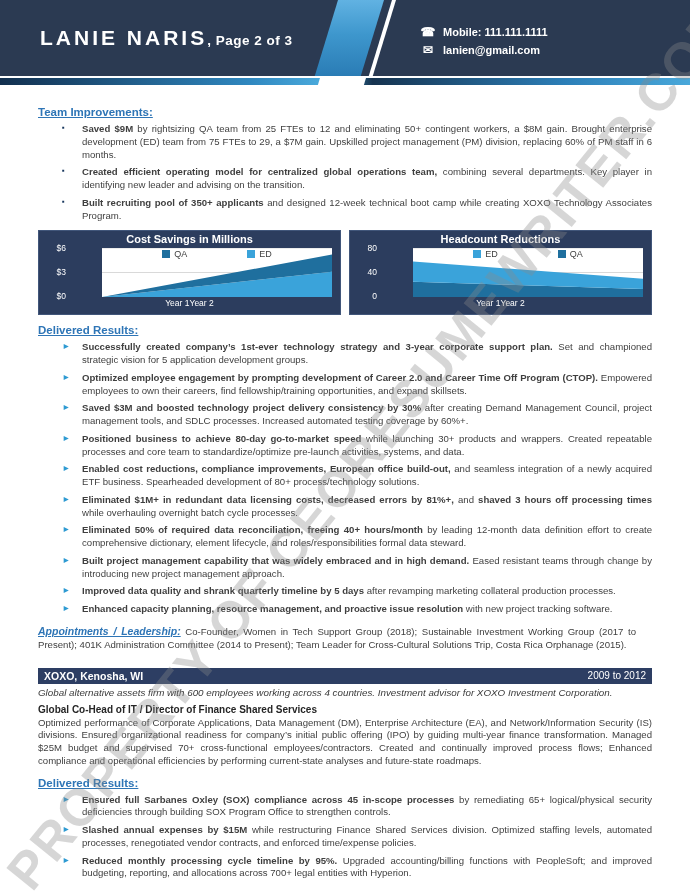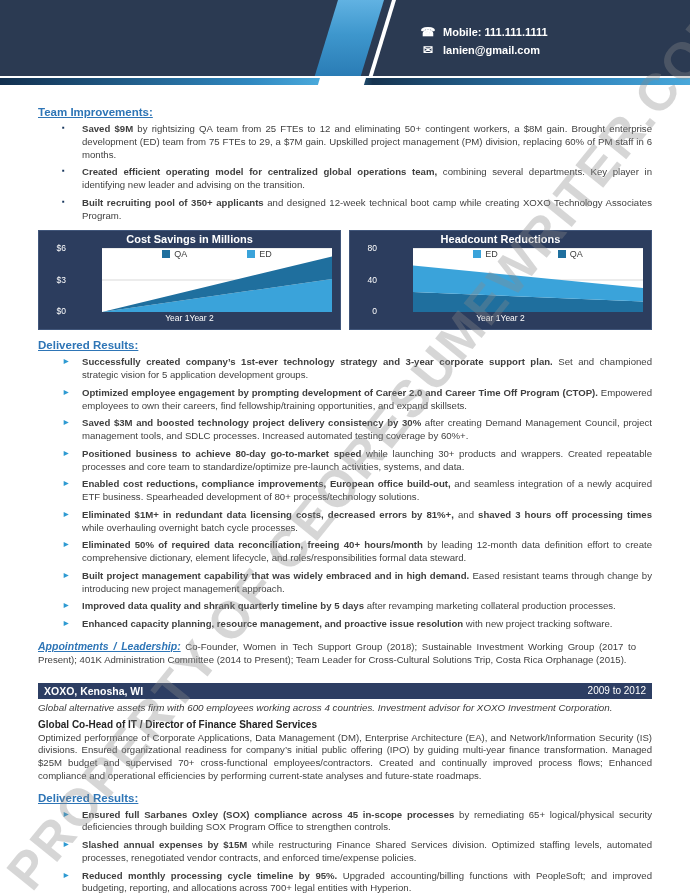--- a/index.html
+++ b/index.html
@@ -38,21 +38,21 @@
     font-size:11.5px;margin:9px 0 5px 0;}
   ul.bullets{list-style:none;margin:0 0 4px 0;padding:0;}
   ul.bullets li{position:relative;padding-left:44px;margin-bottom:5px;
     font-size:9.6px;line-height:1.33;text-align:justify;}
   ul.bullets li .marker{position:absolute;left:24px;top:0;}
   li.square .marker{color:#17365d;font-size:8px;top:1px;}
   li.arrow .marker{color:#2e9ad2;font-size:8.5px;top:1px;}
   .b{font-weight:bold;}
   
   .charts{display:flex;gap:8px;margin:8px 0 4px 0;}
-  .chart-panel{position:relative;flex:1;height:100px;background:#2c3d5e;border:1px solid #41567a;box-sizing:border-box;}
+  .chart-panel{position:relative;flex:1;height:85px;background:#2c3d5e;border:1px solid #41567a;box-sizing:border-box;}
   .chart-title{position:absolute;top:2px;left:0;right:0;text-align:center;color:#ffffff;
     font-weight:bold;font-size:11px;}
   .yaxis{position:absolute;left:2px;top:12px;bottom:13px;width:25px;display:flex;
     flex-direction:column;justify-content:space-between;align-items:flex-end;
     color:#ffffff;font-size:8.5px;}
   .plot{position:absolute;left:31px;right:8px;top:17px;bottom:17px;background:#ffffff;margin-left:32px;}
   .plot svg{position:absolute;left:0;top:0;width:100%;height:100%;display:block;}
   .legend{position:absolute;top:1px;left:0;right:0;display:flex;justify-content:center;
     gap:60px;font-size:9px;color:#404040;z-index:2;}
   .legend-item{display:flex;align-items:center;gap:4px;}
@@ -71,20 +71,23 @@
 </style>
 </head>
 <body>
 
 <div class="watermark">PROPERTY OF CEORESUMEWRITER.COM</div>
 
 <div class="header-wrap">
   <div class="header">
     <div class="stripe"></div>
     <div class="stripe-line"></div>
+    <div class="name-line">
+      <span class="name">LANIE NARIS</span><span class="page-label">, Page 2 of 3</span>
+    </div>
     <div class="contact">
       <div class="contact-row">
         <span class="cicon">☎</span>
         <span>Mobile: 111.111.1111</span>
       </div>
       <div class="contact-row">
         <span class="cicon">✉</span>
         <span>lanien@gmail.com</span>
       </div>
     </div>

